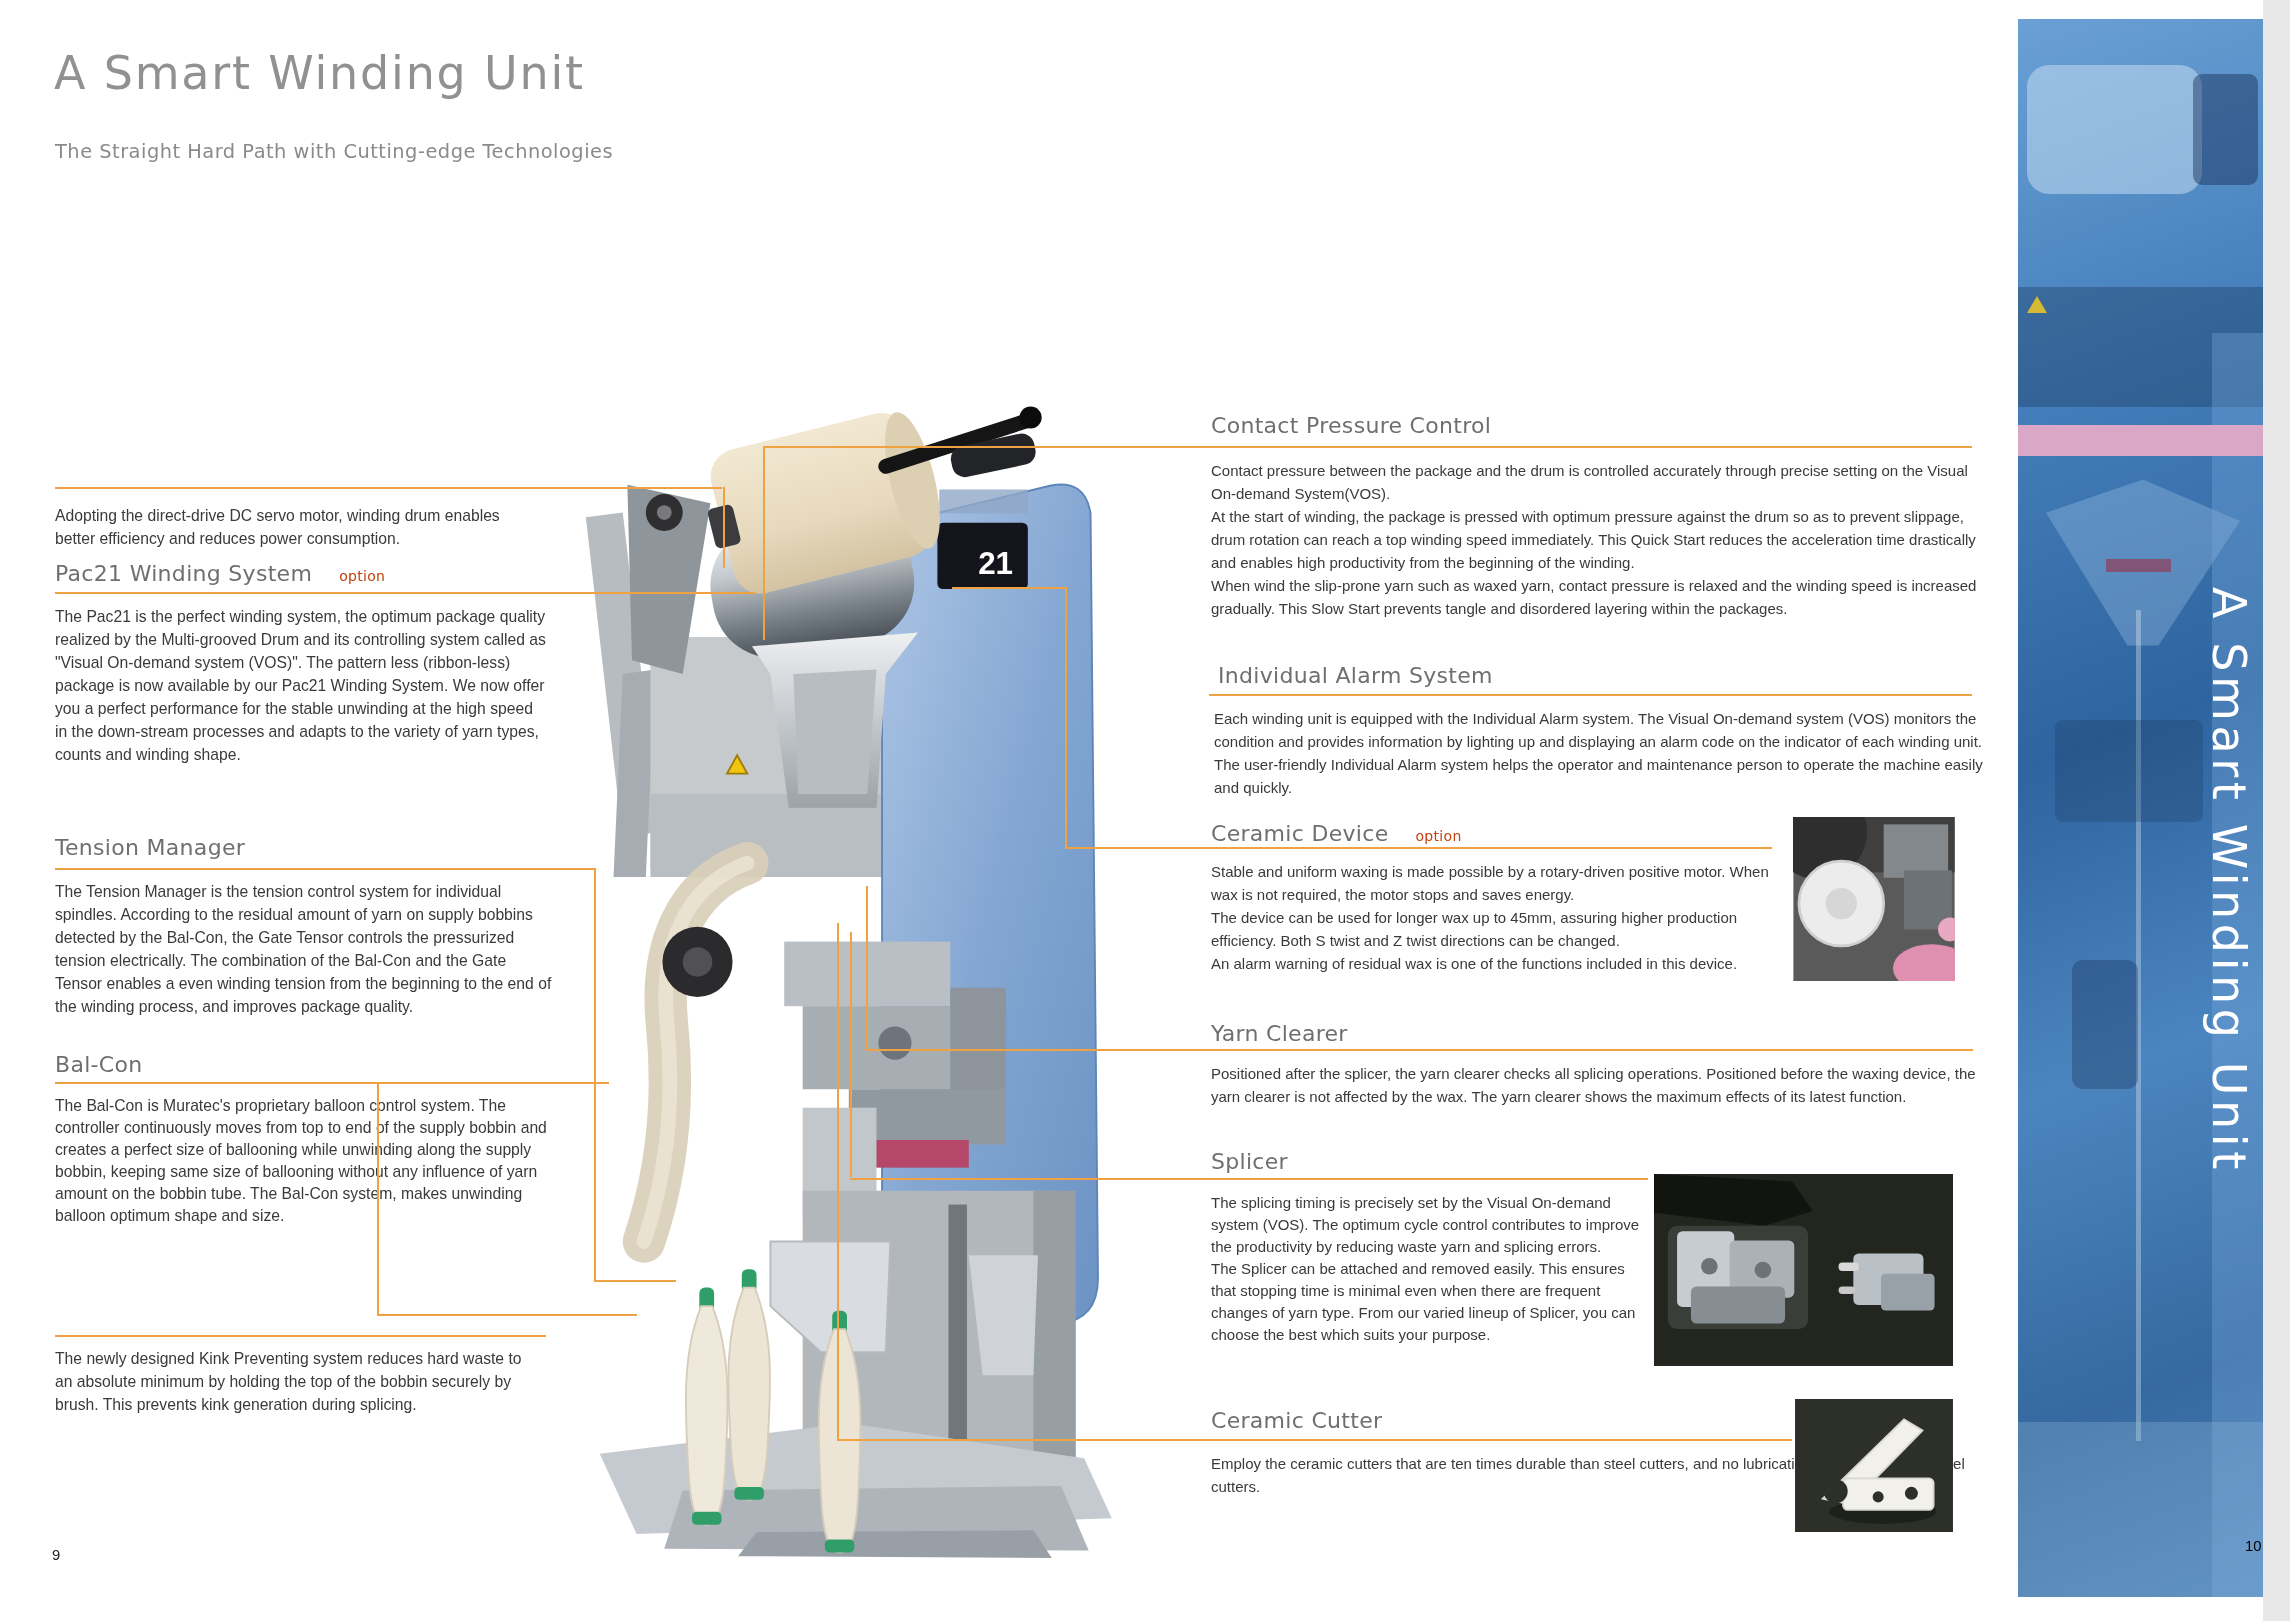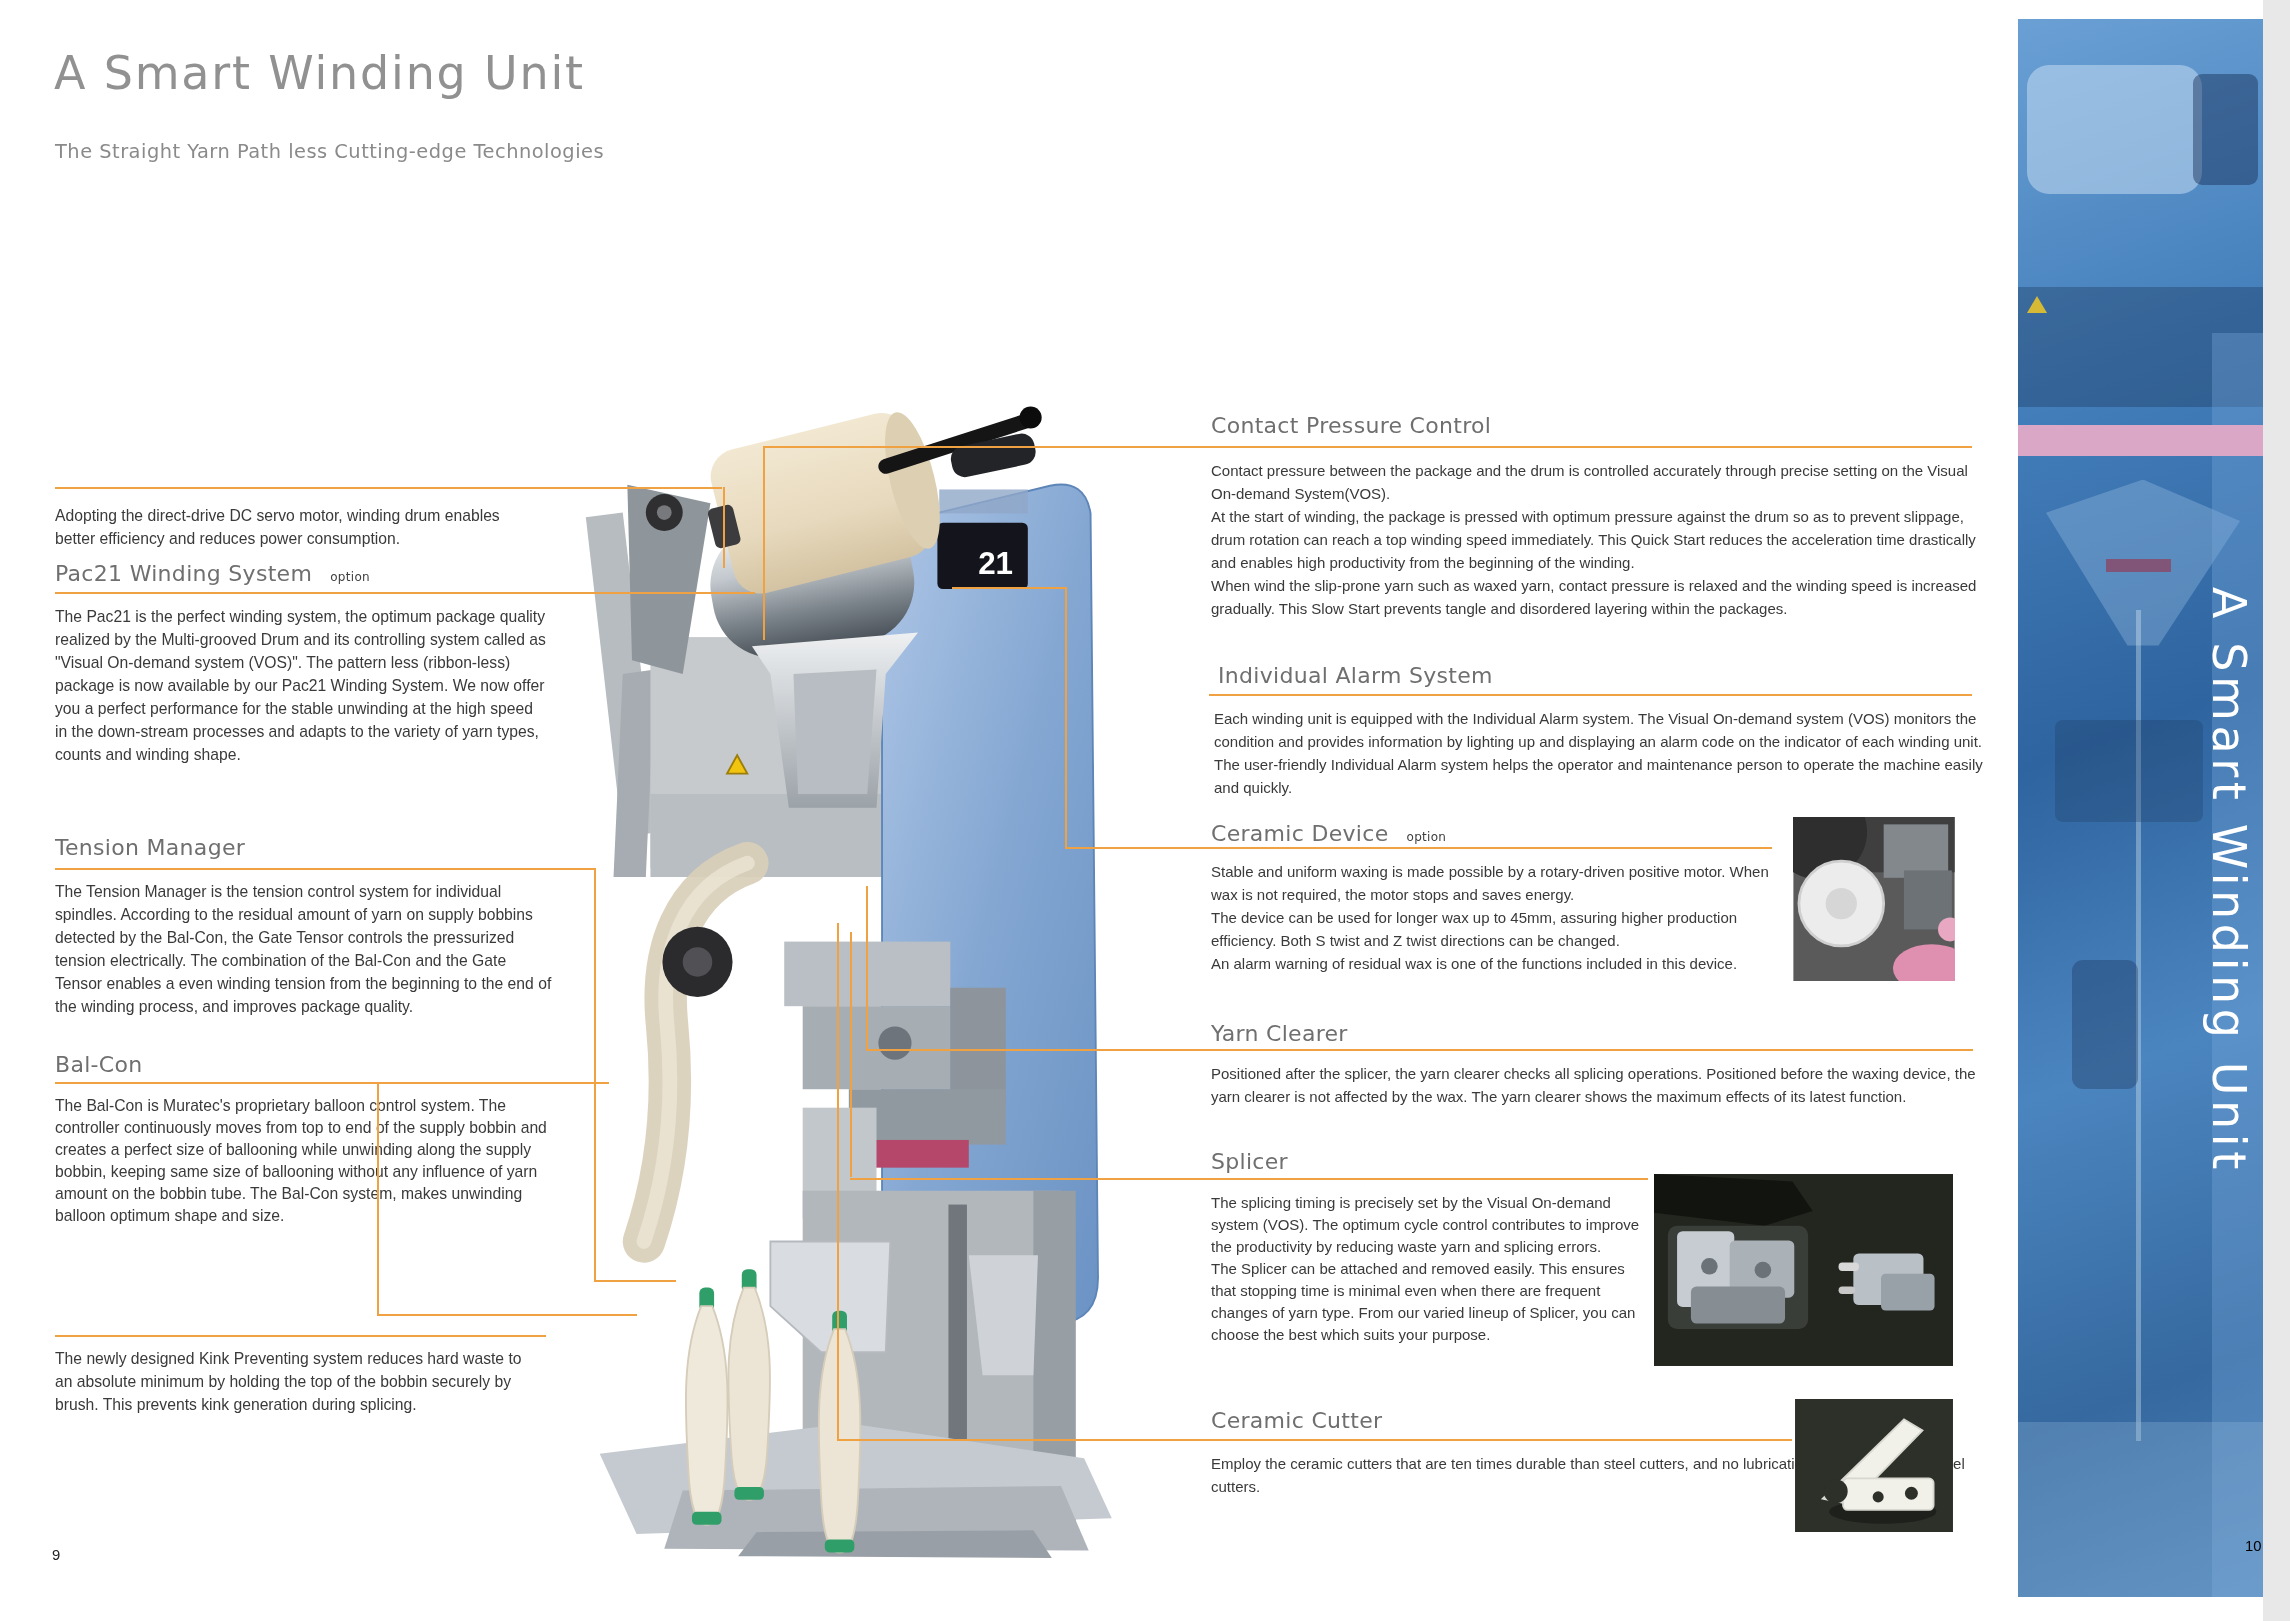--- a/index.html
+++ b/index.html
@@ -8,21 +8,21 @@
   .abs{position:absolute;}
   
   .title{position:absolute;left:54px;top:46px;font-family:"DejaVu Sans",sans-serif;
          font-size:46px;font-weight:400;color:#919191;letter-spacing:1.8px;}
   .subtitle{position:absolute;left:55px;top:140px;font-family:"DejaVu Sans",sans-serif;
          font-size:19.4px;color:#8a8a8a;letter-spacing:0.5px;}
   
   .sec-h{position:absolute;font-family:"DejaVu Sans",sans-serif;color:#6f6f6f;
          font-size:22px;line-height:26px;letter-spacing:0.3px;}
   .sec-h .l1{display:inline;}
-  .sec-h .opt{display:inline;font-size:12px;color:#404040;margin-left:18px;}
+  .sec-h .opt{display:inline;font-size:14px;color:#c2410c;margin-left:27px;}
   .sec-h .l2{display:block;}
   .sec-b{position:absolute;color:#3a3a3a;font-size:15.7px;line-height:23px;white-space:pre-line;}
   .sec-b.r{font-size:15px;}
   
   .hl{position:absolute;height:1.8px;background:#f0a243;z-index:4;}
   .vl{position:absolute;width:1.8px;background:#f0a243;z-index:4;}
   
   .photo{position:absolute;z-index:5;}
   
   .sidebar{position:absolute;left:2018px;top:18.5px;width:252px;height:1578px;overflow:hidden;z-index:2;
@@ -36,21 +36,21 @@
   .pagenum{position:absolute;font-size:14.8px;color:#222;z-index:8;}
   .warn{width:0;height:0;border-left:10px solid transparent;border-right:10px solid transparent;
         border-bottom:17.5px solid #e8c32a;opacity:.9;}
 </style>
 </head>
 <body>
 
 <div class="page">
 
   <div class="title">A Smart Winding Unit</div>
-  <div class="subtitle">The Straight Yarn Path less Cutting-edge Technologies</div>
+  <div class="subtitle">The Straight Hard Path with Cutting-edge Technologies</div>
 
   <svg class="abs" style="left:572px;top:397px;z-index:1;" width="609" height="1163" viewBox="0 0 660 1260">
     <defs>
       <linearGradient id="metal" x1="0" y1="0" x2="0" y2="1">
         <stop offset="0" stop-color="#f0f2f4"></stop>
           <stop offset=".35" stop-color="#c2c8cd"></stop>
         <stop offset=".7" stop-color="#7b838a"></stop>
           <stop offset="1" stop-color="#474e55"></stop>
       </linearGradient>
       <linearGradient id="cream" x1="0" y1="0" x2="0" y2="1">

